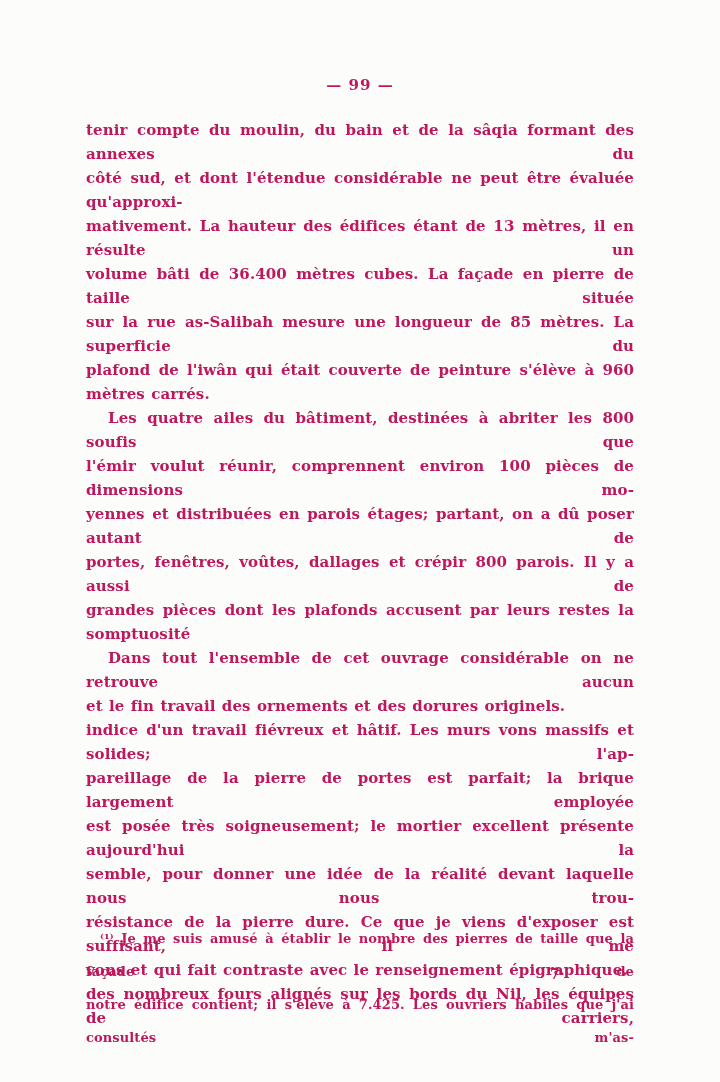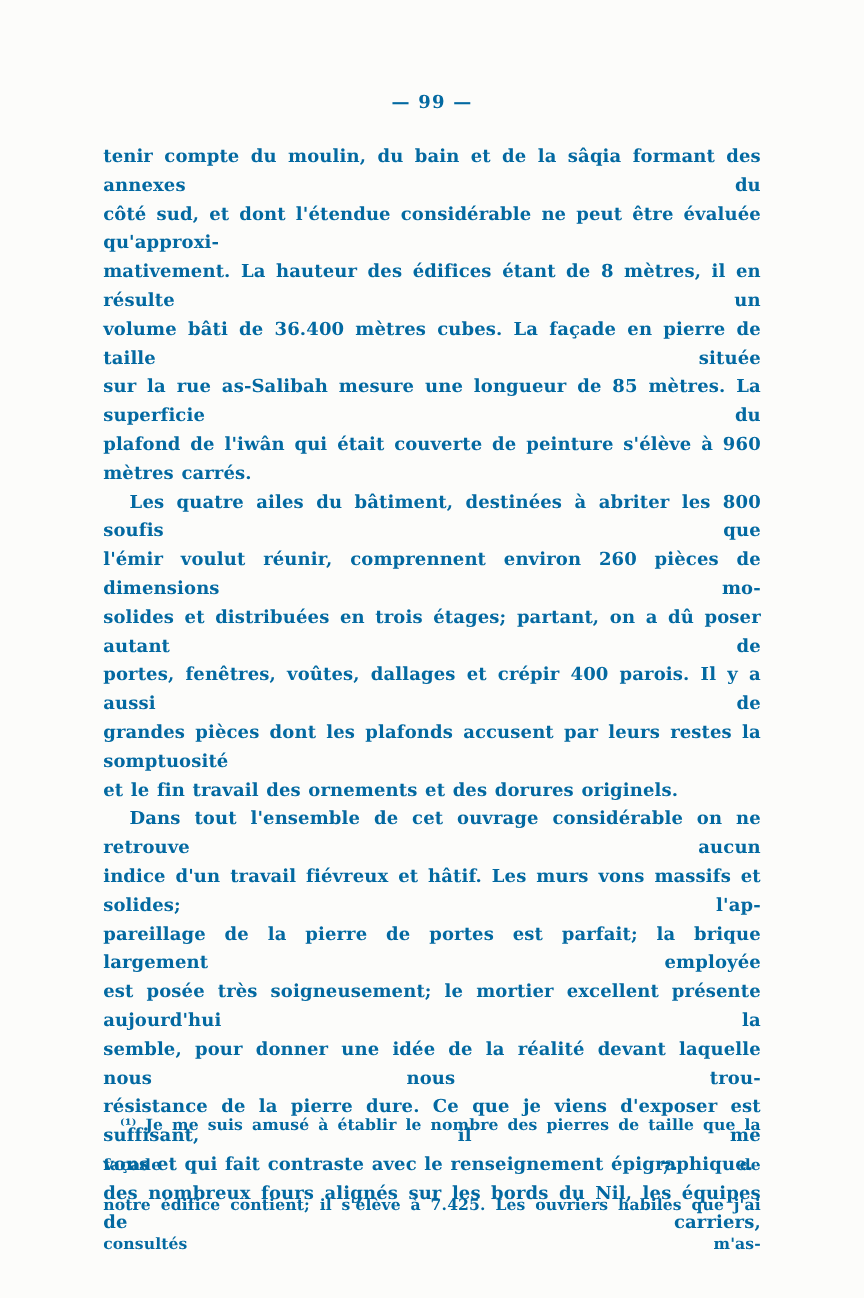--- a/index.html
+++ b/index.html
@@ -62,37 +62,37 @@
   .signature {
     position: absolute;
     top: 966px;
     left: 550px;
     font-size: 14px;
   }
 </style>
 </head>
 <body>
 
-<div class="page" style="background: rgb(252, 252, 250); color: #0369a1;">
+<div class="page" style="background: rgb(252, 252, 250); color: #be185d;">
   <div class="header">— 99 —</div>
 
   <div class="body">
       <div class="line">tenir compte du moulin, du bain et de la sâqia formant des annexes du</div>
       <div class="line">côté sud, et dont l'étendue considérable ne peut être évaluée qu'approxi-</div>
-      <div class="line">mativement. La hauteur des édifices étant de 8 mètres, il en résulte un</div>
+      <div class="line">mativement. La hauteur des édifices étant de 13 mètres, il en résulte un</div>
       <div class="line">volume bâti de 36.400 mètres cubes. La façade en pierre de taille située</div>
       <div class="line">sur la rue as-Salibah mesure une longueur de 85 mètres. La superficie du</div>
       <div class="line lastline">plafond de l'iwân qui était couverte de peinture s'élève à 960 mètres carrés.</div>
       <div class="line indent">Les quatre ailes du bâtiment, destinées à abriter les 800 soufis que</div>
-      <div class="line">l'émir voulut réunir, comprennent environ 260 pièces de dimensions mo-</div>
-      <div class="line">solides et distribuées en trois étages; partant, on a dû poser autant de</div>
-      <div class="line">portes, fenêtres, voûtes, dallages et crépir 400 parois. Il y a aussi de</div>
+      <div class="line">l'émir voulut réunir, comprennent environ 100 pièces de dimensions mo-</div>
+      <div class="line">yennes et distribuées en parois étages; partant, on a dû poser autant de</div>
+      <div class="line">portes, fenêtres, voûtes, dallages et crépir 800 parois. Il y a aussi de</div>
       <div class="line">grandes pièces dont les plafonds accusent par leurs restes la somptuosité</div>
+      <div class="line indent">Dans tout l'ensemble de cet ouvrage considérable on ne retrouve aucun</div>
       <div class="line lastline">et le fin travail des ornements et des dorures originels.</div>
-      <div class="line indent">Dans tout l'ensemble de cet ouvrage considérable on ne retrouve aucun</div>
       <div class="line">indice d'un travail fiévreux et hâtif. Les murs vons massifs et solides; l'ap-</div>
       <div class="line">pareillage de la pierre de portes est parfait; la brique largement employée</div>
       <div class="line">est posée très soigneusement; le mortier excellent présente aujourd'hui la</div>
       <div class="line">semble, pour donner une idée de la réalité devant laquelle nous nous trou-</div>
       <div class="line">résistance de la pierre dure. Ce que je viens d'exposer est suffisant, il me</div>
       <div class="line lastline">vons et qui fait contraste avec le renseignement épigraphique.</div>
       <div class="line">des nombreux fours alignés sur les bords du Nil, les équipes de carriers,</div>
     </div>
 
   <div class="footnote">

